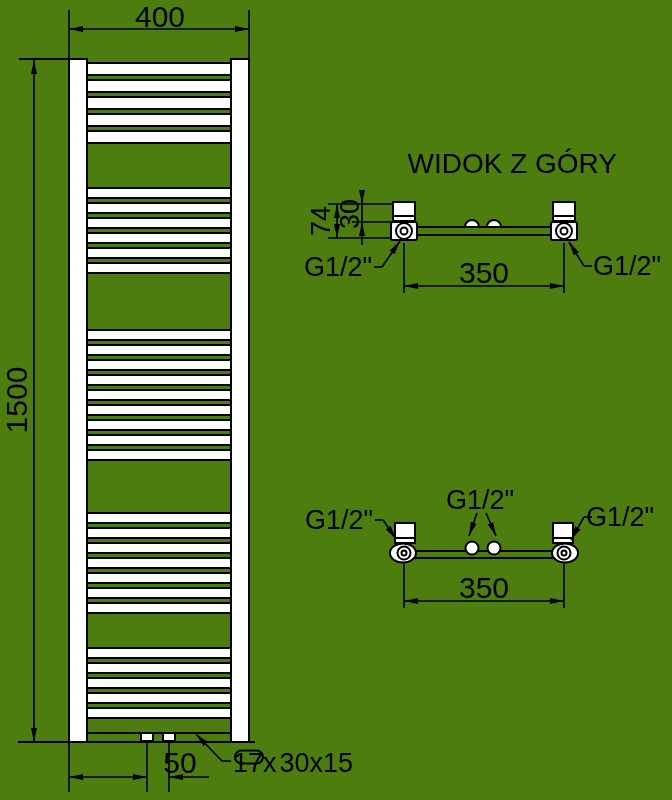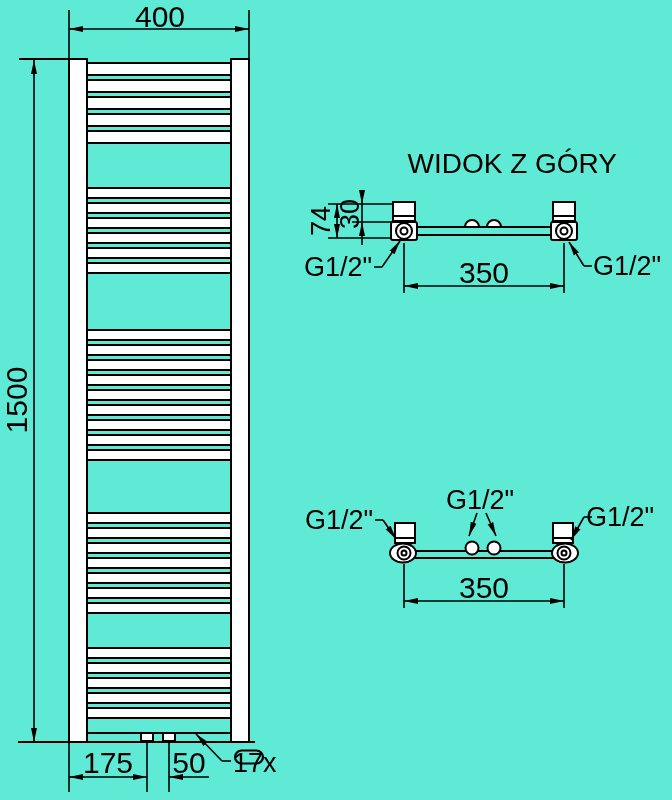--- a/index.html
+++ b/index.html
@@ -1,16 +1,16 @@
 <!DOCTYPE html>
 <html><head>
 <meta charset="utf-8">
 <style>
   html,body{margin:0;padding:0;background:#fff;}
-  #canvas{position:relative;width:672px;height:800px;background:#5eead4;overflow:hidden;}
+  #canvas{position:relative;width:672px;height:800px;background:#4d7c0f;overflow:hidden;}
   svg{position:absolute;left:0;top:0;}
   .lbl{position:absolute;font-family:"Liberation Sans",sans-serif;color:#000;
        text-align:center;white-space:nowrap;line-height:1;}
   .big{font-size:30px;}
   .med{font-size:27px;}
   .ttl{font-size:28px;}
   .rot{transform:rotate(-90deg);}
   .note{position:absolute;display:flex;align-items:center;gap:3px;
         font-family:"Liberation Sans",sans-serif;font-size:27px;color:#000;}
   .part{stroke:#000;stroke-width:2;fill:none;}
@@ -162,28 +162,28 @@
     <line class="dim" x1="584" y1="517" x2="571" y2="540" marker-end="url(#arr)"></line>
 
     <line class="dim" x1="404" y1="564" x2="404" y2="608"></line>
     <line class="dim" x1="564" y1="564" x2="564" y2="608"></line>
     <line class="dim" x1="404" y1="601" x2="564" y2="601" marker-start="url(#arr)" marker-end="url(#arr)"></line>
   </g>
 </svg>
 
 <div class="lbl big" style="left:110px;top:2px;width:100px;">400</div>
 <div class="lbl big rot" style="left:-33px;top:385px;width:100px;height:30px;">1500</div>
-<div class="lbl big" style="left:58px;top:748px;width:100px;">175</div>
-<div class="lbl big" style="left:139px;top:748px;width:100px;">50</div>
+<div class="lbl big" style="left:130px;top:748px;width:100px;">50</div>
 
 <div class="note" style="left:233px;top:748px;">
   <span>17x</span>
   <svg width="32" height="18">
     <rect x="2" y="2.5" width="28" height="13" rx="6.5" fill="none" stroke="#000" stroke-width="2.2"></rect>
   </svg>
+  <span>30x15</span>
 </div>
 
 <div class="lbl ttl" style="left:357px;top:150px;width:260px;text-align:right;">WIDOK Z GÓRY</div>
 <div class="lbl med rot" style="left:291px;top:208px;width:60px;height:26px;">74</div>
 <div class="lbl med rot" style="left:320px;top:201px;width:60px;height:26px;">30</div>
 <div class="lbl med" style="left:288px;top:254px;width:100px;">G1/2"</div>
 <div class="lbl med" style="left:577px;top:253px;width:100px;">G1/2"</div>
 <div class="lbl big" style="left:434px;top:258px;width:100px;">350</div>
 
 <div class="lbl med" style="left:430px;top:487px;width:100px;">G1/2"</div>

